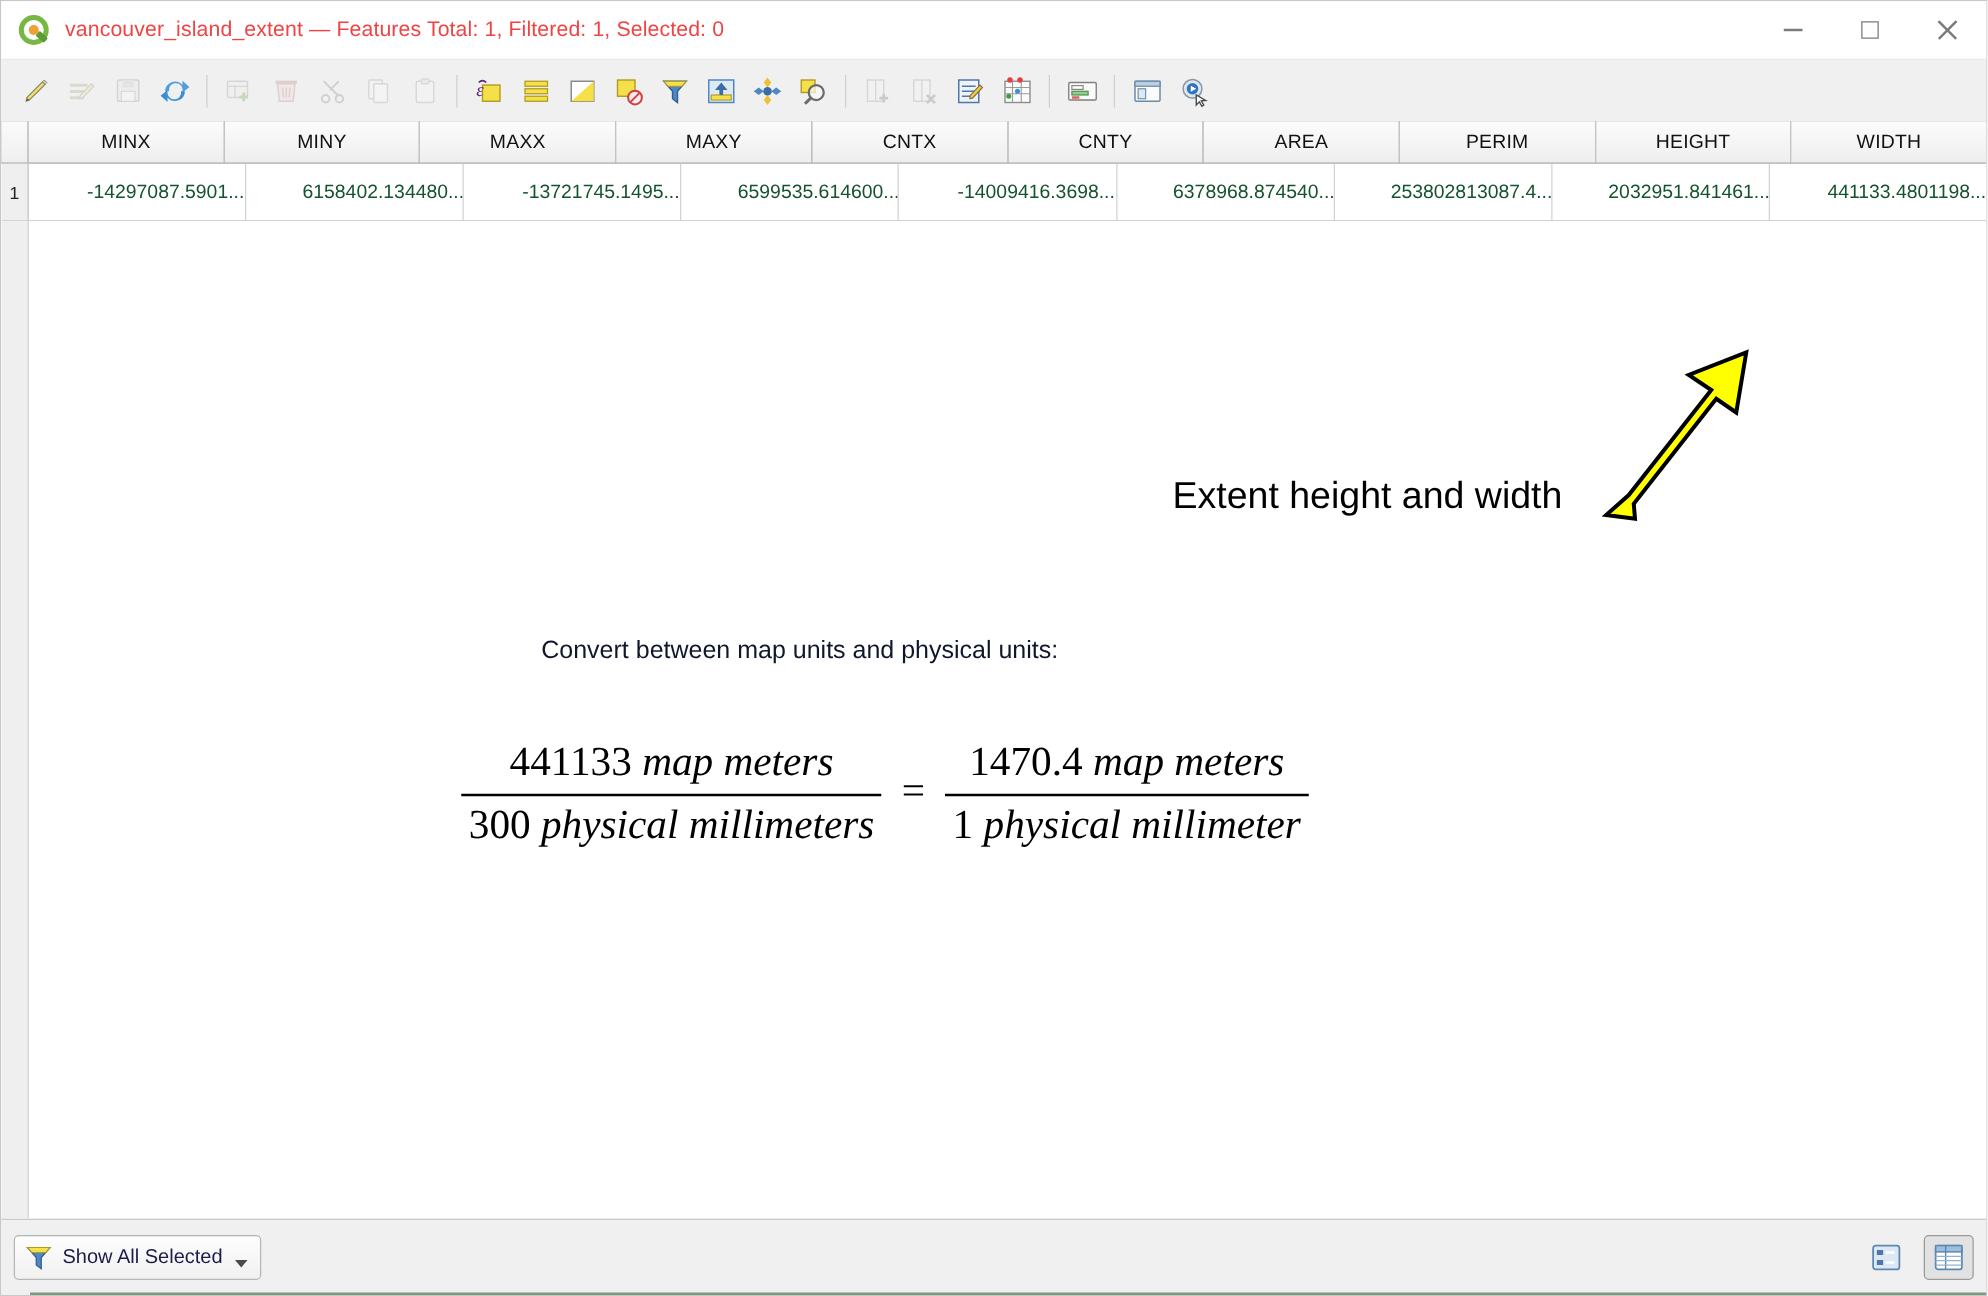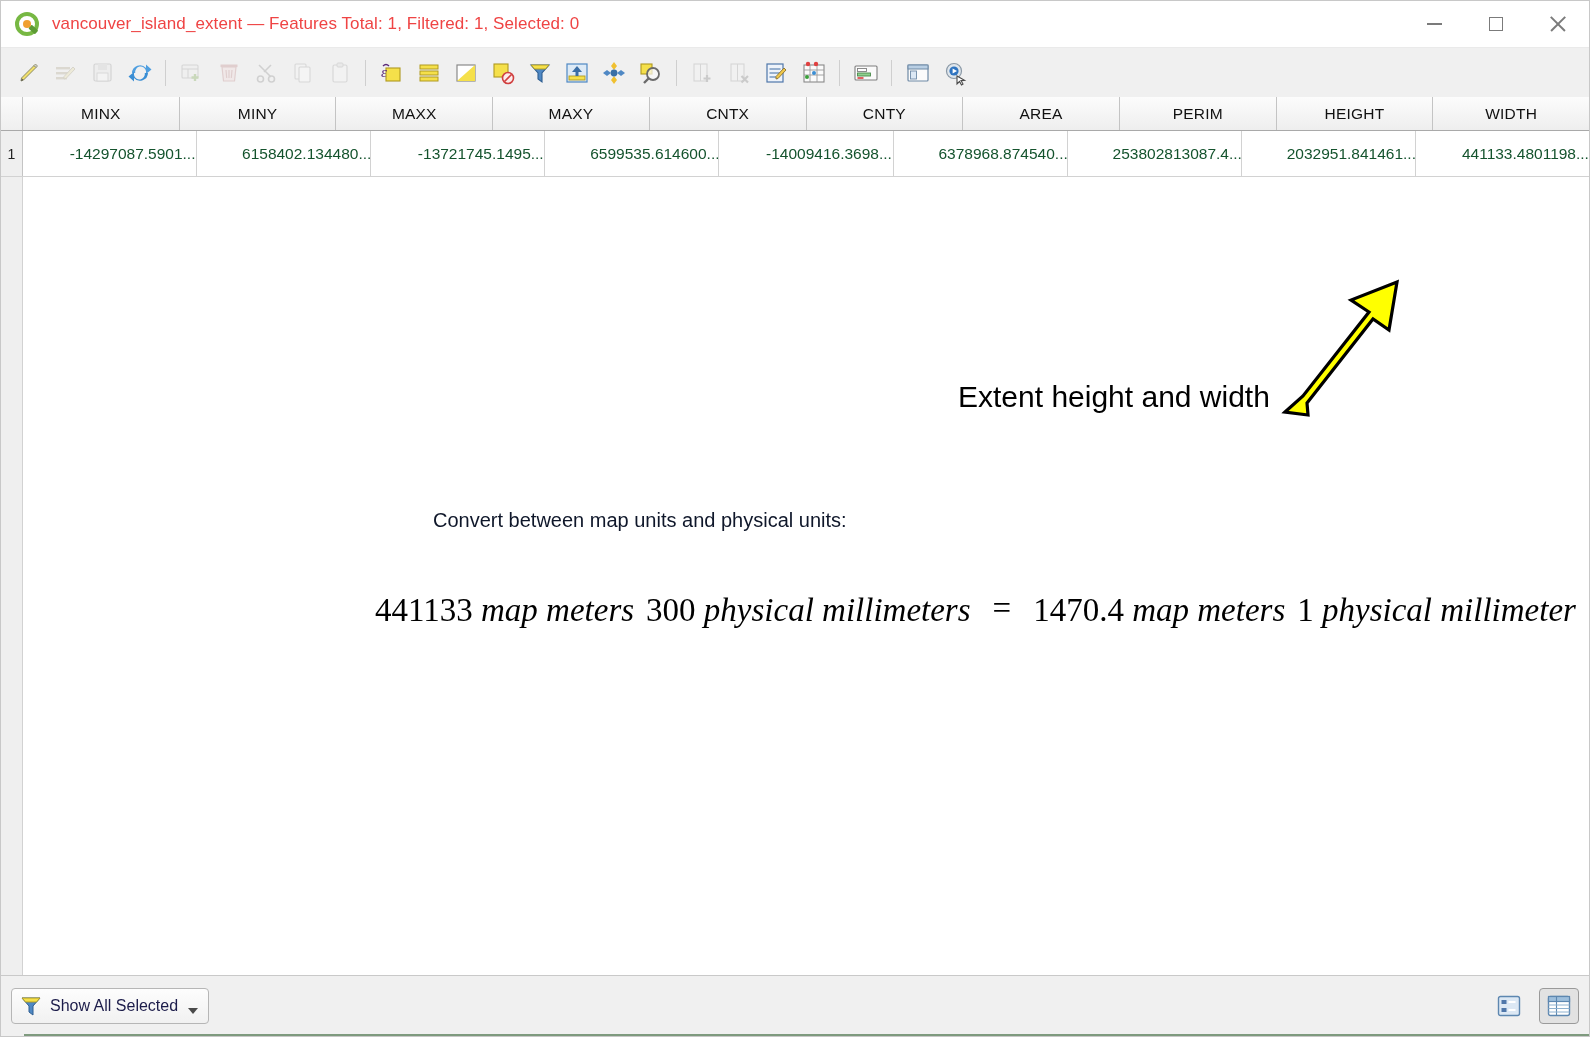--- a/index.html
+++ b/index.html
@@ -79,21 +79,21 @@
   
   .anno-text{position:absolute;left:913px;top:283px;font-size:30px;color:#000;
              white-space:nowrap;}
   .arrow{position:absolute;left:1272px;top:177px;}
 
   
   .fx-title{position:absolute;left:432px;top:412px;font-size:20px;color:#0f172a;
             white-space:nowrap;}
   .fx{position:absolute;left:368px;top:490px;display:flex;align-items:center;
       font-family:"Liberation Serif", serif;color:#000;}
-  .frac{display:flex;flex-direction:row;align-items:center;}
+  .frac{display:flex;flex-direction:column;align-items:center;}
   .num,.den{padding:0 6px;white-space:nowrap;font-size:33px;line-height:1.45;}
   .bar{height:2px;background:#000;width:100%;}
   .eq{font-size:33px;margin:0 16px;padding-bottom:4px;}
   .unit{font-style:italic;}
   .qty{font-style:normal;}
 
   
   .statusbar{position:absolute;left:0;right:0;bottom:0;height:61px;
              background:#f0f0f0;border-top:1px solid #c9c9c9;box-sizing:border-box;
              display:flex;align-items:center;padding:0 10px;}
@@ -350,21 +350,21 @@
       <div class="dcell">2032951.841461...</div>
       <div class="dcell">441133.4801198...</div>
     </div>
 
     <div class="gutter"></div>
     <div class="canvas">
 
       <svg class="arrow" width="135" height="145" viewBox="0 0 135 145" style="left:1249px;top:97px;">
         <path d="M12 138 L30 122 L96 38 L78 26 L124 8 L116 56 L100 45 L34 129 L35 141 Z" fill="#ffff00" stroke="#000000" stroke-width="3.2" stroke-linejoin="miter"></path>
       </svg>
-      <div class="anno-text" style="left:934px;top:203px;text-align:right;">Extent height and width</div>
+      <div class="anno-text" style="left:914px;top:203px;text-align:right;">Extent height and width</div>
 
       <div class="fx-title" style="left:409px;top:332px;">Convert between map units and physical units:</div>
 
       <div class="fx" style="left:345px;top:410px;">
         <div class="frac">
           <div class="num">
             <span class="qty">441133</span>
             <span class="unit">map meters</span>
           </div>
           <div class="bar"></div>

